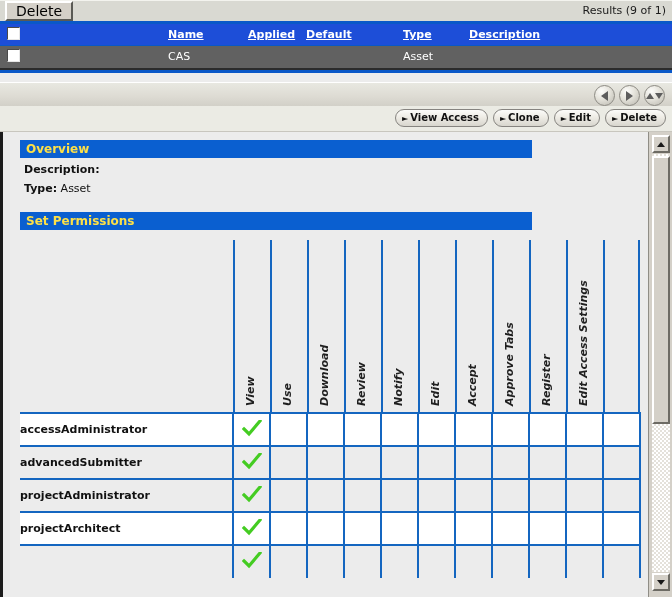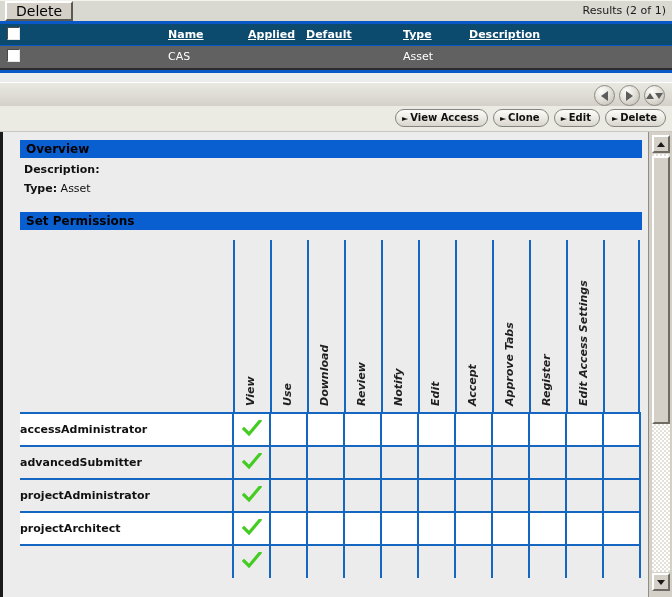--- a/index.html
+++ b/index.html
@@ -59,21 +59,21 @@
 
   
   #results-grid {
     position: absolute;
     left: 0; top: 24px;
     width: 672px;
     box-sizing: border-box;
   }
   .grid-head {
     height: 21px;
-    background: #0c4a6e;
+    background: #1d4ed8;
     position: relative;
     border-bottom: 1px solid #0a58c8;
     padding-left: 8px;
   }
   .grid-row {
     height: 22px;
     background: #616161;
     position: relative;
     border-bottom: 2px solid #2b2b2b;
   }
@@ -214,24 +214,24 @@
     position: absolute;
     left: 0; top: 0;
     width: 645px;
     height: 465px;
     overflow: hidden;
   }
 
   .section-bar {
     position: absolute;
     left: 17px;
-    width: 622px;
+    width: 512px;
     height: 18px;
     background: #0a5fd0;
-    color: #000000;
+    color: #fde047;
     font-size: 12px;
     font-weight: bold;
     line-height: 18px;
     padding-left: 6px;
     box-sizing: border-box;
   }
   #overview-bar { top: 8px; }
   #permissions-bar { top: 80px; }
 
   .field-line {
@@ -375,21 +375,21 @@
     border-bottom: 2px solid #6d6b64;
     box-sizing: border-box;
     cursor: pointer;
   }
 </style>
 </head>
 <body>
 
 <div id="top-toolbar">
   <div class="classic-button">Delete</div>
-  <div id="results-count">Results (2 of 1)</div>
+  <div id="results-count">Results (9 of 1)</div>
 </div>
 
 <div id="results-grid">
 
   <div class="grid-head">
     <div class="cb-cell">
       <span class="checkbox"></span>
     </div>
     <span class="col-link c-name">Name</span>
     <span class="col-link c-applied">Applied</span>

